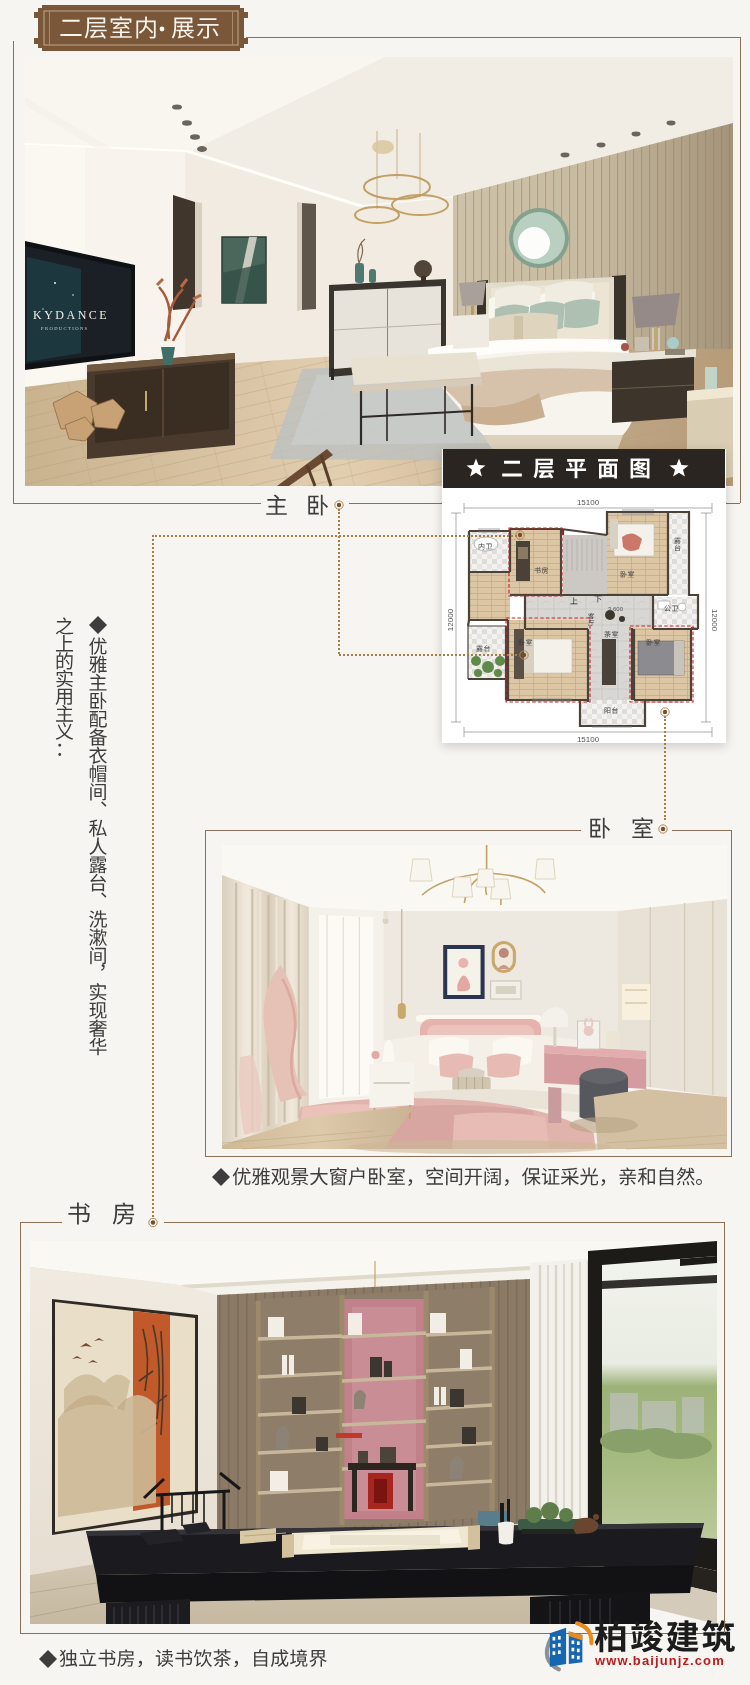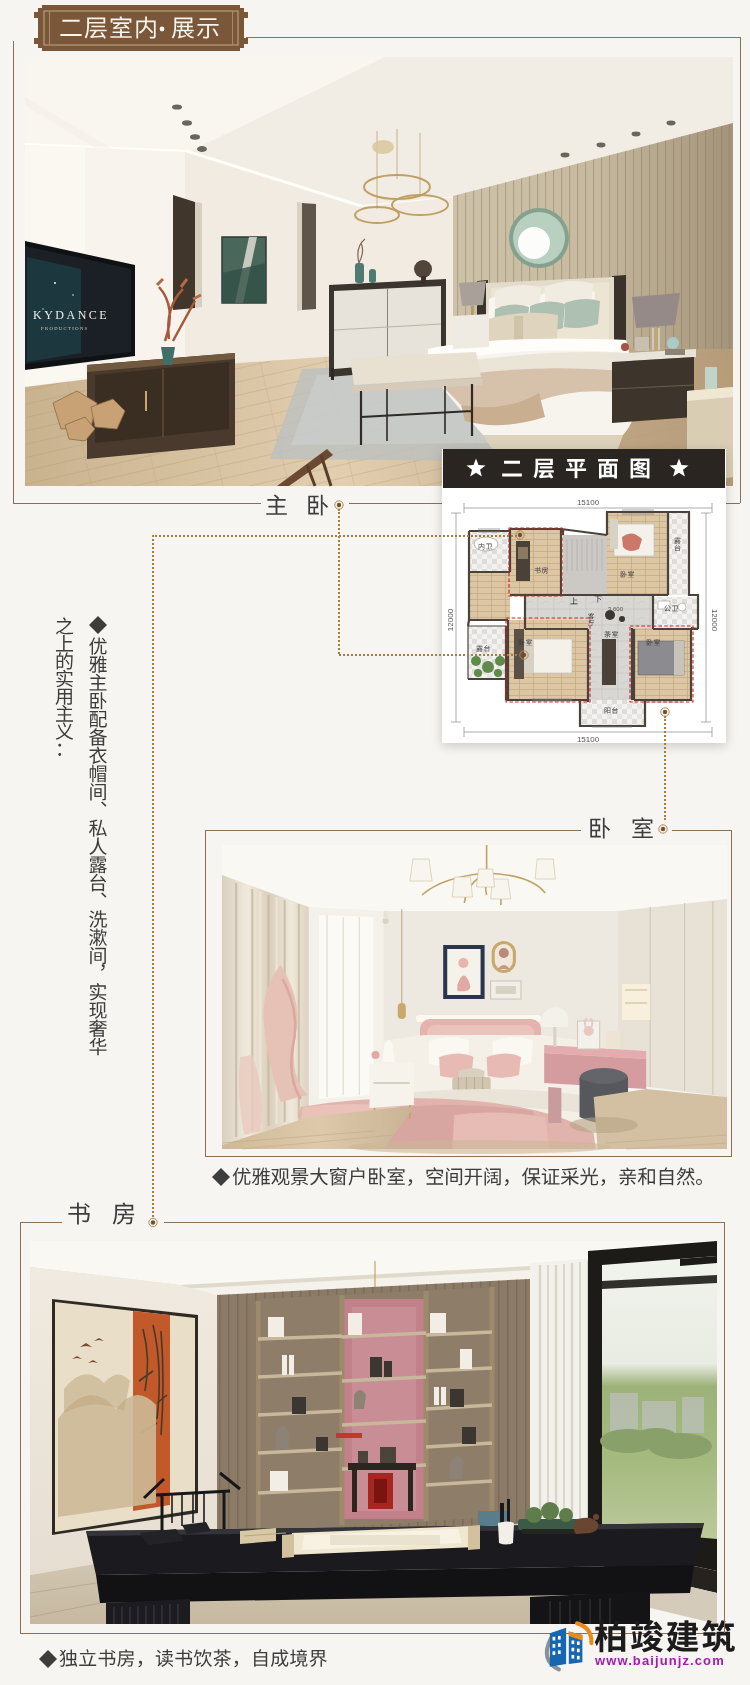--- a/index.html
+++ b/index.html
@@ -1153,12 +1153,12 @@
       </g>
       <g transform="translate(71.6,29.2) scale(0.03400,-0.03400)">
         <use href="#gB5EFA"></use>
       </g>
       <g transform="translate(107.4,29.2) scale(0.03400,-0.03400)">
         <use href="#gB7B51"></use>
       </g>
     </g>
   </svg>
 
-<div class="abs" style="left:595px;top:1653px;width:140px;font:bold 13px 'Liberation Sans',sans-serif;letter-spacing:1.1px;color:#a21caf">www.baijunjz.com</div>
+<div class="abs" style="left:595px;top:1653px;width:140px;font:bold 13px 'Liberation Sans',sans-serif;letter-spacing:1.1px;color:#b91c1c">www.baijunjz.com</div>
 </body></html>

